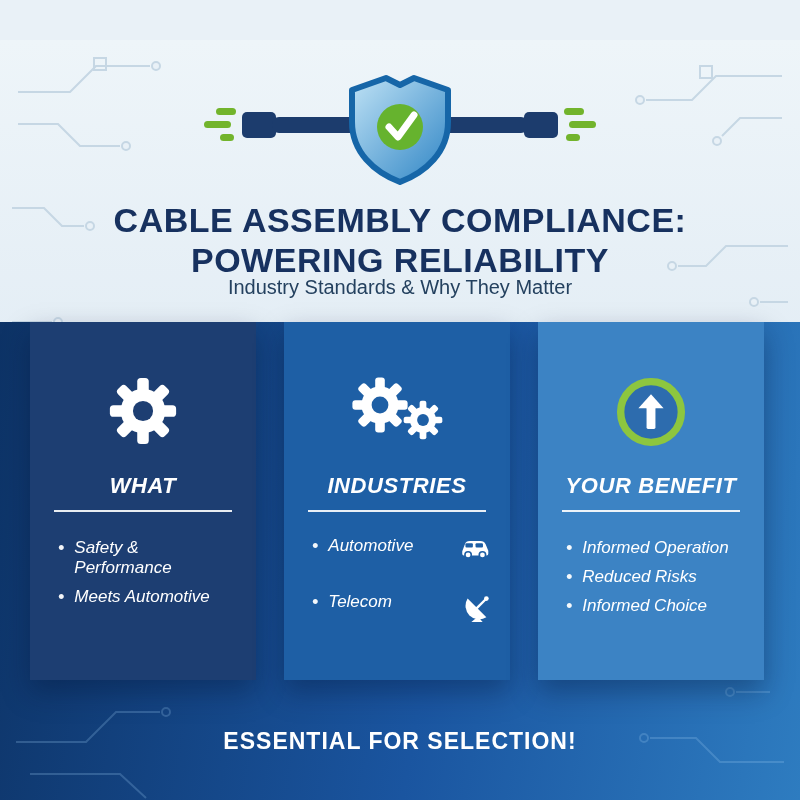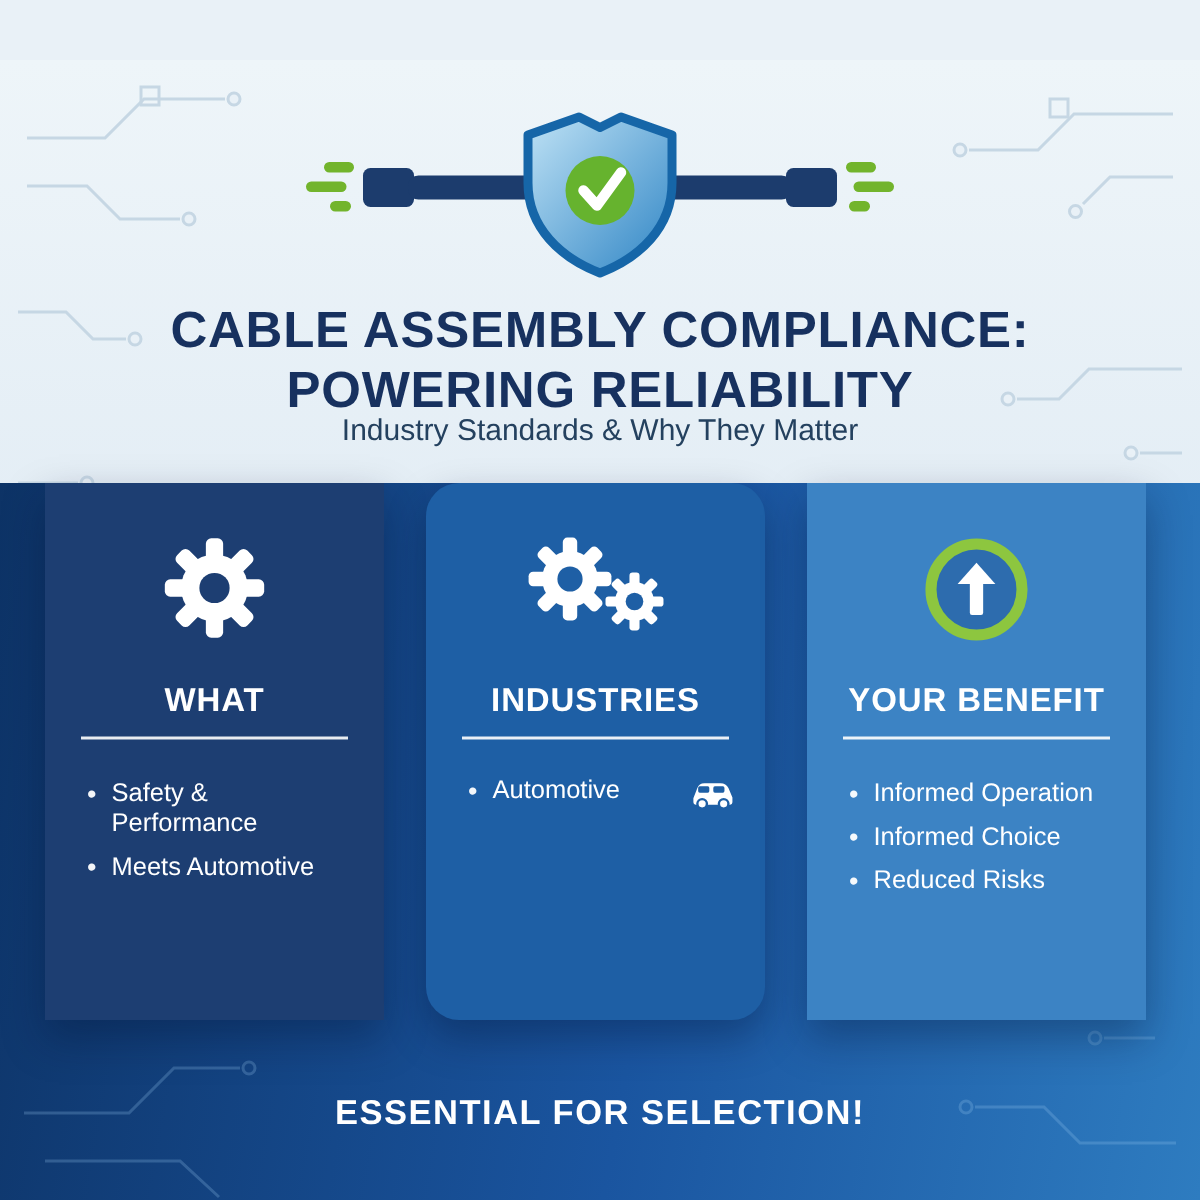--- a/index.html
+++ b/index.html
@@ -19,24 +19,24 @@
            line-height:40px; }
   .subtitle { position:absolute; top:236px; left:0; width:800px; text-align:center;
               color:#24415f; font-size:20px; font-weight:500; }
 
   
   .bottom { position:absolute; top:322px; left:0; width:800px; height:478px;
             background:linear-gradient(100deg,#0d3366 0%, #1a55a0 55%, #2e7cc0 100%); }
   .circuits-bottom { position:absolute; top:0; left:0; }
 
   .cards { position:absolute; top:0; left:30px; display:flex; gap:28px; }
-  .card { width:226px; height:358px; padding-top:34px;
-          box-shadow:0 12px 26px rgba(0,18,48,0.35); color:#ffffff; }
+  .card { width:226px; height:358px; padding-top:53px;
+          box-shadow:0 12px 26px rgba(0,18,48,0.35); color:#ffffff;font-style:italic; }
   .card1 { background:#1d3e72; }
-  .card2 { background:#1e5fa5;border-radius:22px; }
+  .card2 { background:#1e5fa5; }
   .card3 { background:#3c83c4; }
 
   .icon-wrap { height:84px; display:flex; align-items:flex-start; justify-content:center; }
   .gears-pair { display:flex; align-items:flex-start; }
   .gear-small { margin-left:-8px; margin-top:24px; }
 
   .card-heading { margin-top:14px; text-align:center; font-size:22px; font-weight:bold;
                   letter-spacing:0.6px; color:#ffffff; }
   .divider { height:2px; background:rgba(255,255,255,0.9); margin:11px 24px 0 24px; }
 
@@ -191,42 +191,51 @@
           <li>
             <span>Automotive</span>
             <svg class="item-icon" viewBox="0 0 64 44" width="34" height="24">
               <path fill="#ffffff" d="M8 28 L13 15 Q15 9 22 9 H42 Q49 9 52 15 L57 27 V33 Q57 36 54 36 H11 Q8 36 8 33 Z"></path>
               <rect x="14" y="13" width="14" height="8" rx="2" fill="#1e5fa5"></rect>
               <rect x="33" y="13" width="14" height="8" rx="2" fill="#1e5fa5"></rect>
               <circle cx="19" cy="35" r="6" fill="#ffffff" stroke="#1e5fa5" stroke-width="3"></circle>
               <circle cx="46" cy="35" r="6" fill="#ffffff" stroke="#1e5fa5" stroke-width="3"></circle>
             </svg>
           </li>
+          <li>
+            <span>Telecom</span>
+            <svg class="item-icon" viewBox="0 0 64 64" width="30" height="30">
+              <path d="M12 14 L52 54 A29 29 0 0 1 12 14 Z" fill="#ffffff"></path>
+              <path d="M30 36 L50 16" stroke="#ffffff" stroke-width="5" stroke-linecap="round" fill="none"></path>
+              <circle cx="52" cy="14" r="5" fill="#ffffff"></circle>
+              <path d="M34 52 L44 64 H20 Z" fill="#ffffff"></path>
+            </svg>
+          </li>
         </ul>
       </div>
 
       <div class="card card3">
         <div class="icon-wrap">
           <svg viewBox="0 0 100 100" width="74" height="74">
             <circle cx="50" cy="50" r="41" fill="#2d6cae" stroke="#8dc63f" stroke-width="10"></circle>
             <polygon points="50,26 67,45 33,45" fill="#ffffff"></polygon>
             <rect x="44" y="43" width="12" height="30" rx="2" fill="#ffffff"></rect>
           </svg>
         </div>
         <div class="card-heading">YOUR BENEFIT</div>
         <div class="divider"></div>
         <ul class="card-list">
           <li>
               <span>Informed Operation</span>
             </li>
           <li>
+              <span>Reduced Risks</span>
+            </li>
+          <li>
               <span>Informed Choice</span>
-            </li>
-          <li>
-              <span>Reduced Risks</span>
             </li>
         </ul>
       </div>
 
     </div>
 
     <div class="banner">ESSENTIAL FOR SELECTION!</div>
   </div>
 
 </div>

